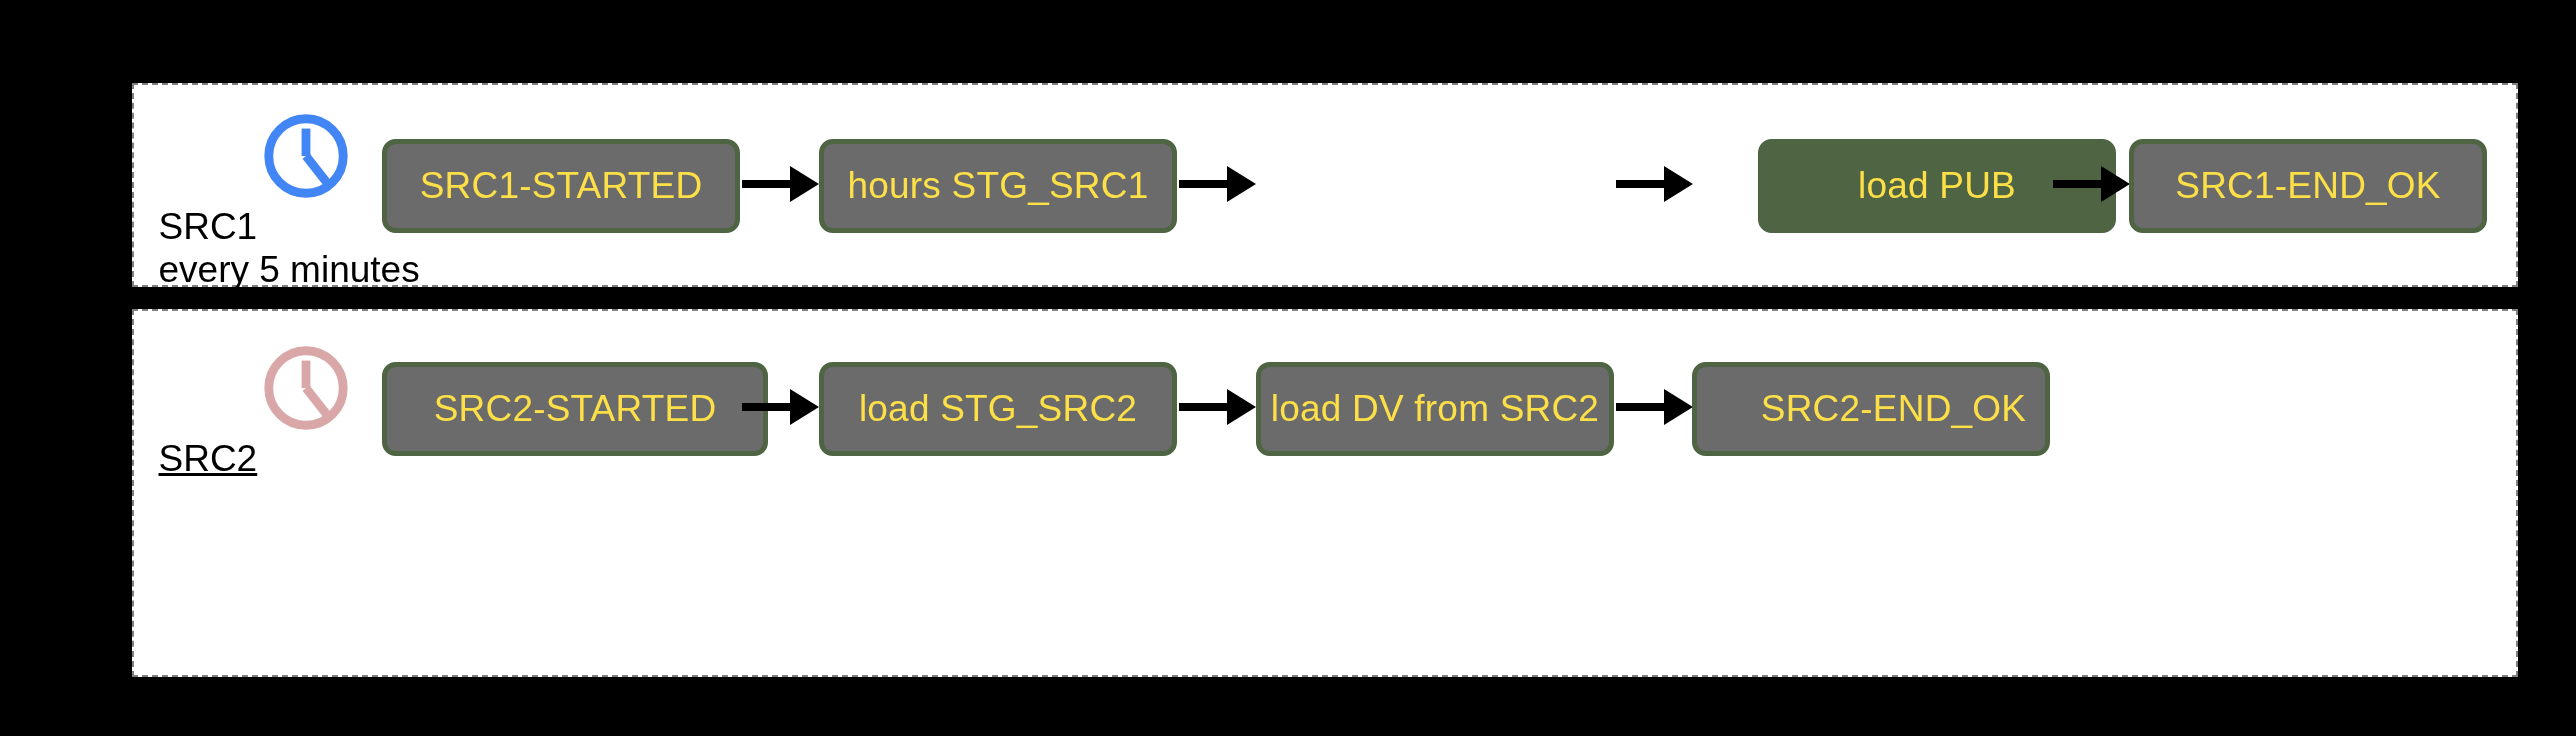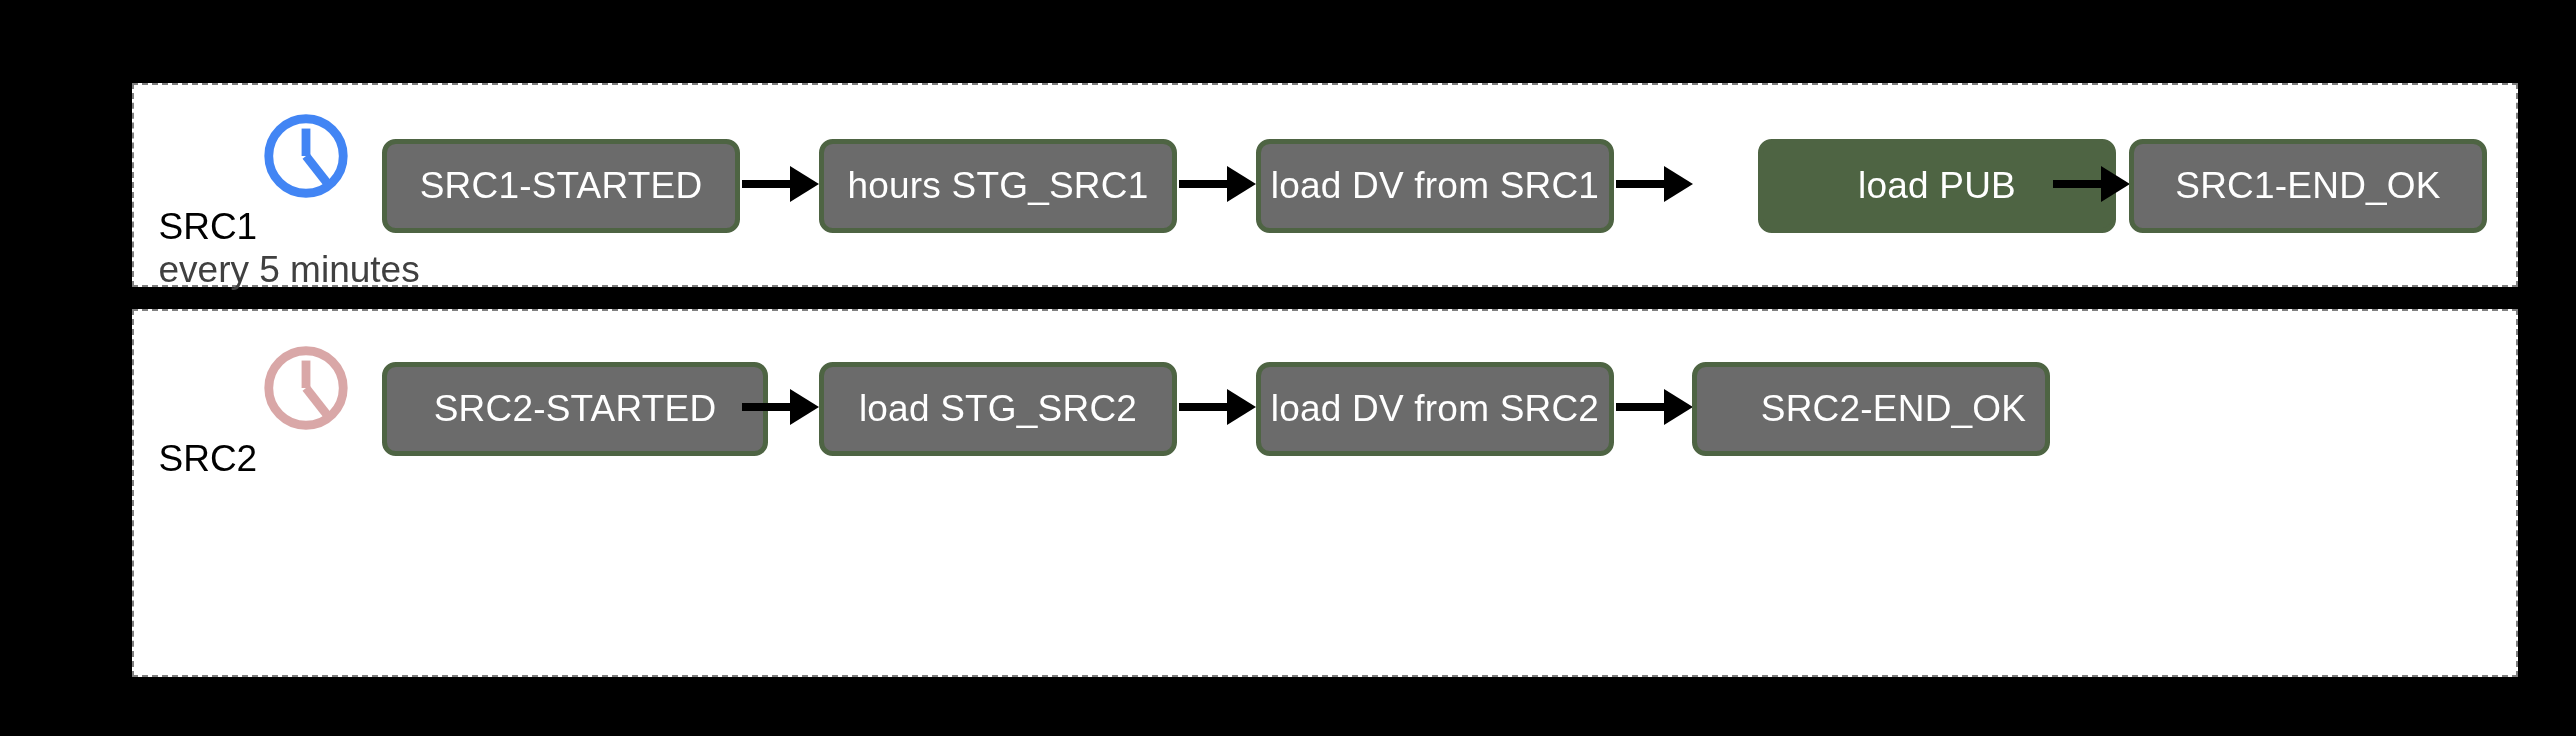--- a/index.html
+++ b/index.html
@@ -31,49 +31,49 @@
   #panel-src2 { top: 309px; height: 368px; }
 
   
   .trigger {
     position: absolute;
     width: 294px;
     text-align: left;
     left: 24.5px;
   }
   #trigger-src1 { top: 21.6px; }
-  #trigger-src2 { top: 27.5px; }
+  #trigger-src2 { top: 27.5px; text-decoration: underline; }
 
   .clock {
     display: block;
     margin: 0 auto;
   }
 
   .trigger-name {
     font-size: 37px;
     color: #000000;
     line-height: 1.18;
     white-space: nowrap;
   }
   .trigger-schedule {
     font-size: 37px;
-    color: #404040;
+    color: #000000;
     line-height: 1.18;
     white-space: nowrap;
   }
 
   
   .node {
     position: absolute;
     height: 94px;
     border-radius: 13.7px;
     display: flex;
     align-items: center;
     justify-content: center;
-    color: #ffffff;
+    color: #fde047;
     font-size: 37px;
     white-space: nowrap;
     letter-spacing: 0.2px;
   }
   .node.gray {
     background: #6b6b6b;
     border: 5.9px solid #4e6443;
   }
   .node.green {
     background: #4e6443;
@@ -126,21 +126,20 @@
       <div class="head"></div>
     </div>
 
     <div class="node gray" style="left:685px;top:54px;width:358px;">hours STG_SRC1</div>
 
     <div class="arrow" style="left:1045px;top:95px;width:77px;">
       <div class="shaft"></div>
       <div class="head"></div>
     </div>
 
-    <div class="node gray" style="left:1122px;top:54px;width:358px;">load DV from SRC1</div>
 
     <div class="arrow" style="left:1482px;top:95px;width:77px;">
       <div class="shaft"></div>
       <div class="head"></div>
     </div>
 
     <div class="node green" style="left:1624px;top:54px;width:358px;">load PUB</div>
 
     <div class="arrow" style="left:1919px;top:95px;width:77px;">
       <div class="shaft"></div>

